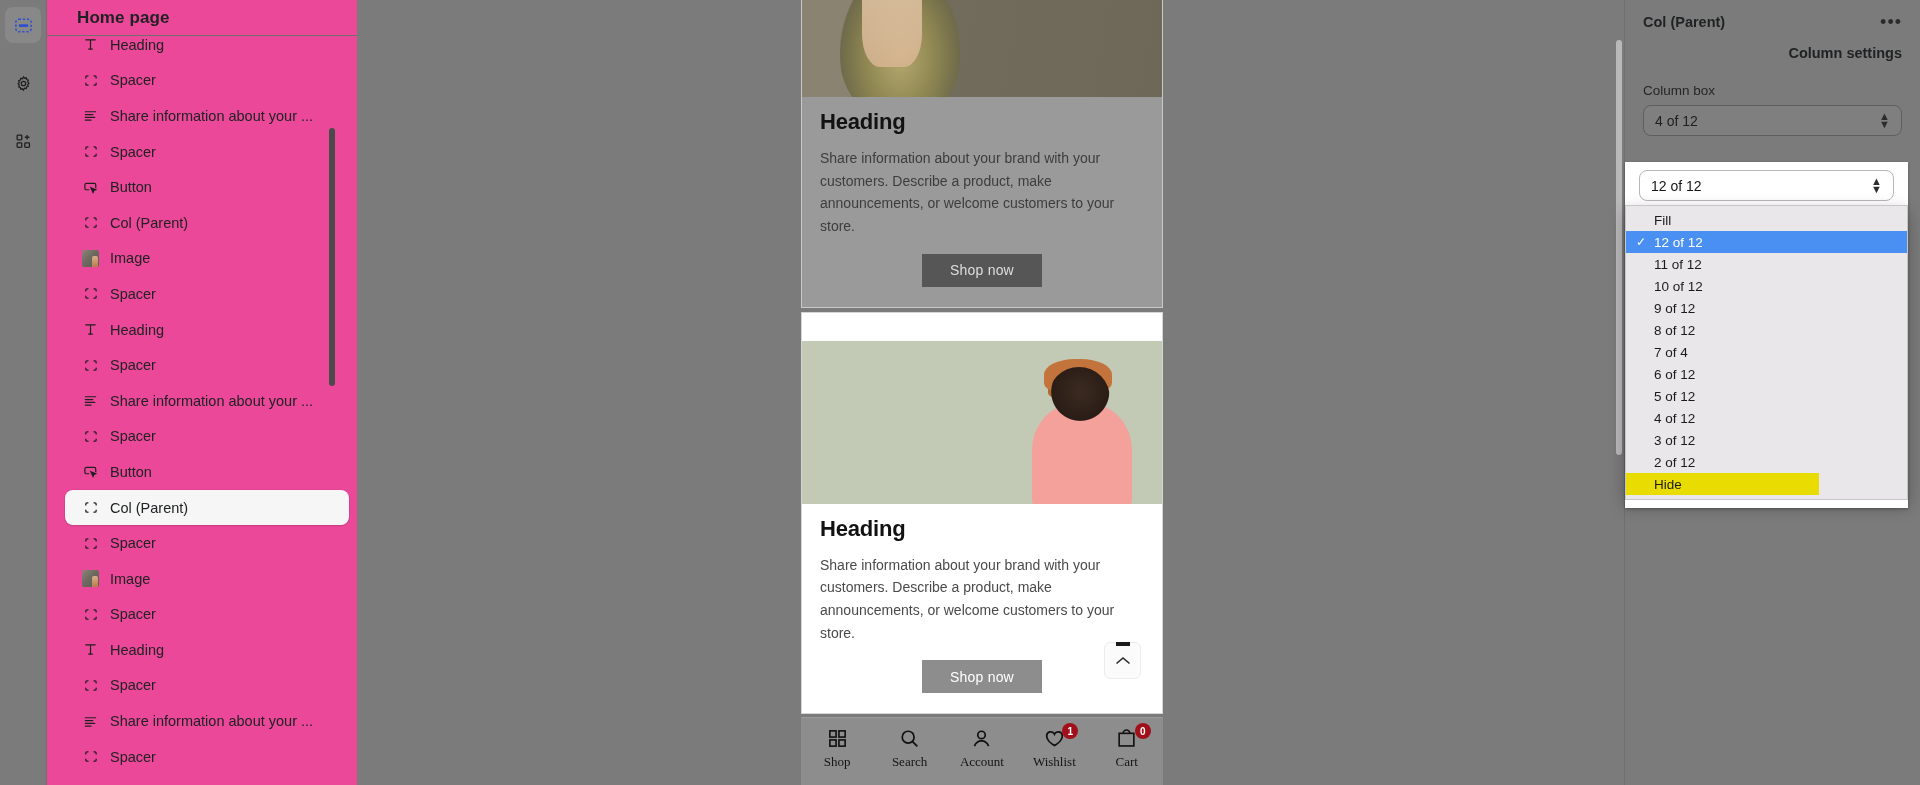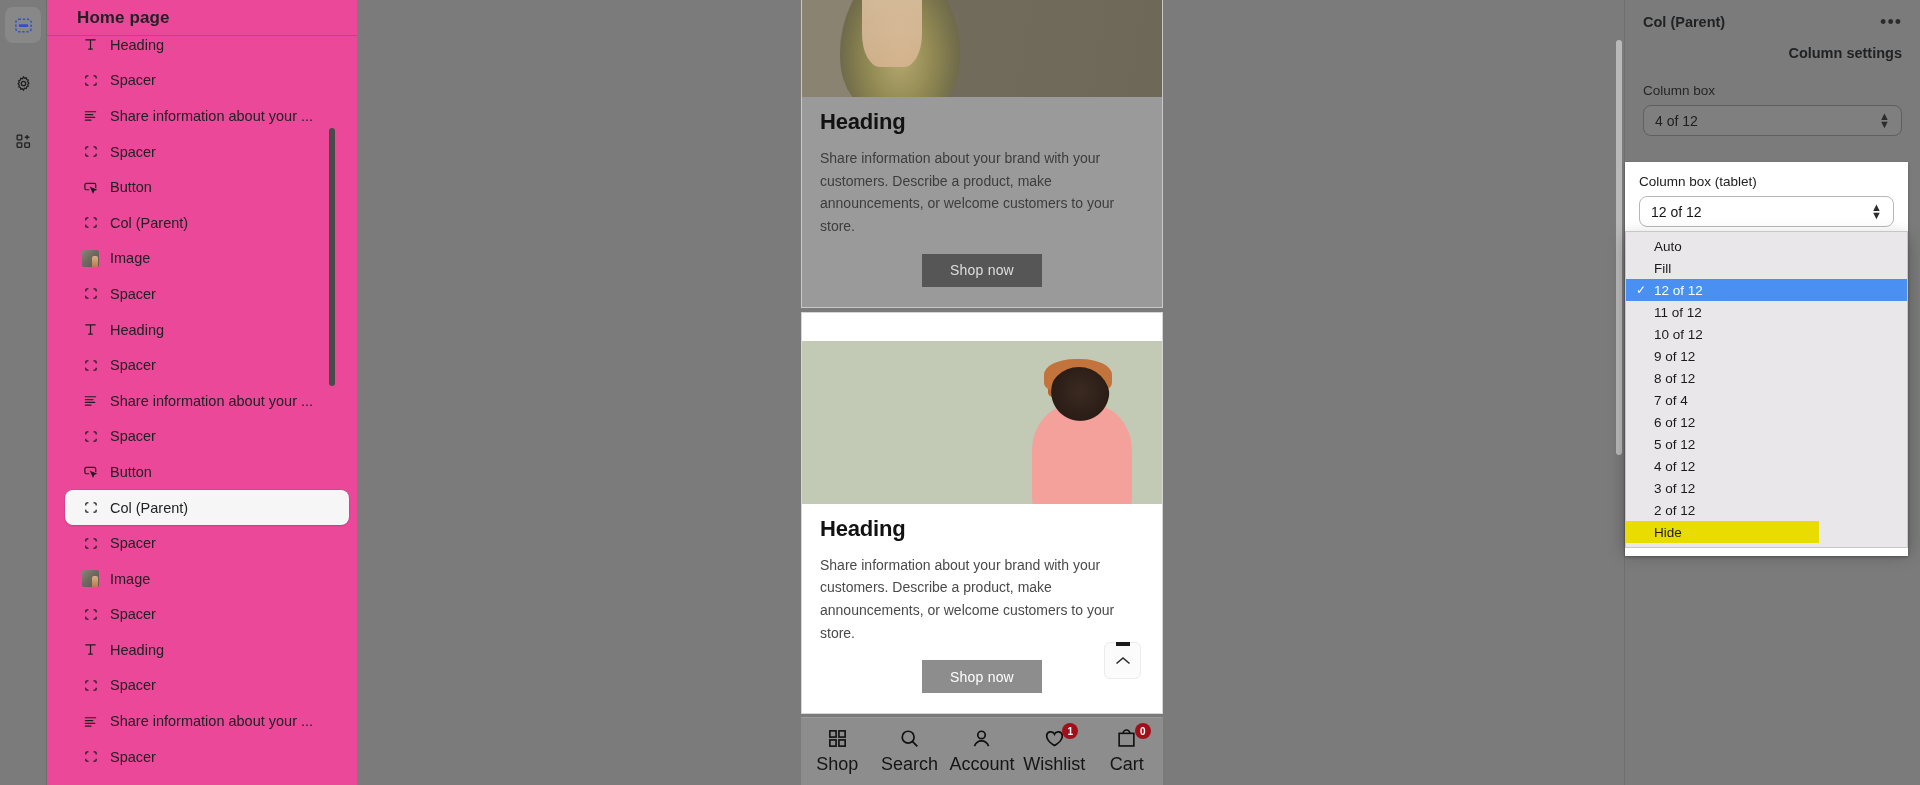--- a/index.html
+++ b/index.html
@@ -159,21 +159,21 @@
 
   .bottom-nav {
     position:absolute; left:0; bottom: 0;
     width: 362px; height: 72px;
     background:#8d8d8d;
     display:flex; align-items:flex-start; justify-content:space-around;
     padding-top:10px;
     border-top:1px solid #9a9a9a;
   }
   .nav-item { display:flex; flex-direction:column; align-items:center; gap:5px; position:relative; width:66px; }
-  .nav-label { font-size: 18px; color:#151515; }
+  .nav-label { font-size: 13px; color:#151515;font-family:Liberation Serif, serif; }
   .badge {
     position:absolute; top:-5px; right:9px;
     min-width:16px; height:16px; border-radius:50%;
     background:#a1101a; color:#fff; font-size:10px;
     display:flex; align-items:center; justify-content:center;
     padding:0 3px; font-weight:600;
   }
 
   
   .canvas-scroll {
@@ -617,30 +617,28 @@
       <span>
         <svg width="14" height="15" viewBox="0 0 14 15" fill="none" stroke="#8a1c1c" stroke-width="1.3">
           <path d="M1.8 3.4h10.4M5 3.4V2h4v1.4M3 3.4l.7 9.6h6.6l.7-9.6M5.6 5.8v5M8.4 5.8v5"></path>
         </svg>
       </span>
       <span>Remove block</span>
     </div>
   </div>
 
   <div class="popup-wrap">
-    <div class="popup-field-label">Column box (tablet)</div>
     <div class="popup-select">
       <span>12 of 12</span>
       <span class="stepper">
           <span>▲</span>
           <span>▼</span>
         </span>
     </div>
     <div class="optlist" id="optlist">
-        <div class="opt">Auto</div>
         <div class="opt">Fill</div>
         <div class="opt checked">12 of 12</div>
         <div class="opt">11 of 12</div>
         <div class="opt">10 of 12</div>
         <div class="opt">9 of 12</div>
         <div class="opt">8 of 12</div>
         <div class="opt">7 of 4</div>
         <div class="opt">6 of 12</div>
         <div class="opt">5 of 12</div>
         <div class="opt">4 of 12</div>

